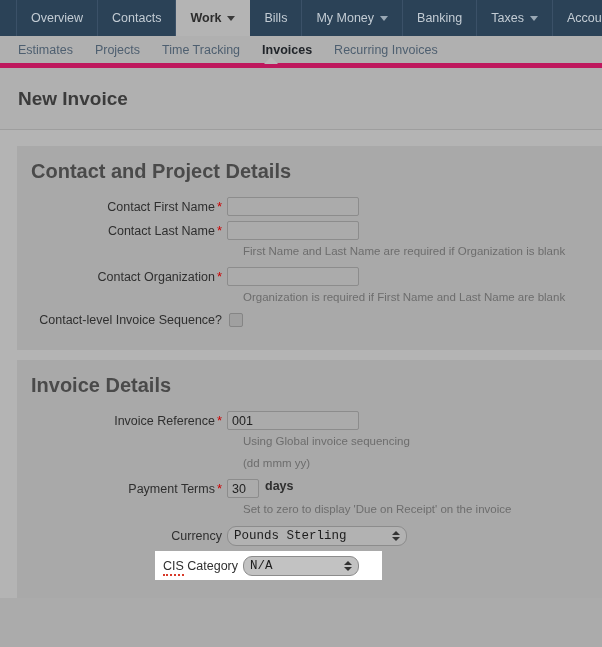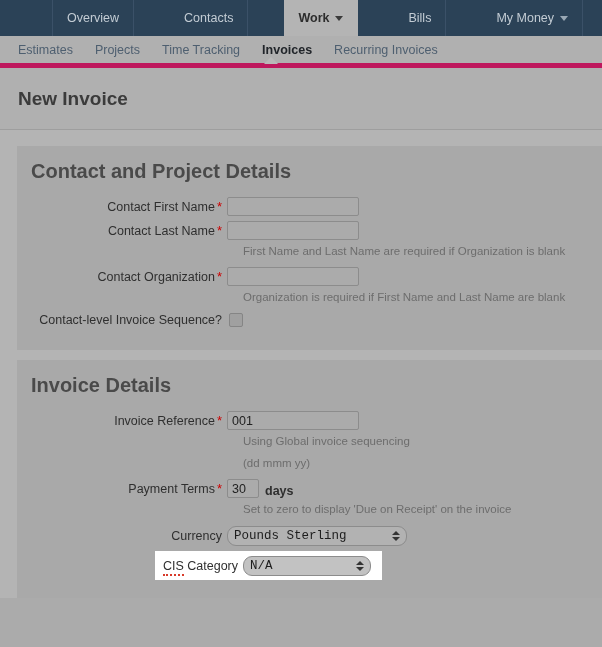--- a/index.html
+++ b/index.html
@@ -30,21 +30,20 @@
     display: flex;
     align-items: center;
     gap: 6px;
     padding: 0 14px;
     font-size: 12.5px;
     color: #c3ccd4;
     border-right: 1px solid #3b5168;
     cursor: pointer;
     white-space: nowrap;
     user-select: none;
-    margin-left: 36px;
   }
   .topnav-tab:first-child {
     border-left: 1px solid #3b5168;
   }
   .topnav-tab.active {
     background: #b4b4b4;
     color: #2d2d2d;
     font-weight: bold;
     border-right-color: #b4b4b4;
   }
@@ -147,21 +146,21 @@
     box-sizing: border-box;
     white-space: nowrap;
   }
   .req {
     color: #cc0000;
     font-size: 13px;
     margin-left: 2px;
   }
   .field-area {
     display: flex;
-    align-items: flex-end;
+    align-items: flex-start;
     gap: 6px;
   }
   .text-input {
     width: 132px;
     height: 19px;
     background: #ababab;
     border: 1px solid #8c8c8c;
     border-radius: 2px;
     font-size: 12.5px;
     font-family: "Liberation Sans", sans-serif;
@@ -237,21 +236,21 @@
     font-size: 12.5px;
     font-family: Liberation Mono, monospace;
     color: #1d1d1d;
     height: 20px;
     padding: 0 22px 0 6px;
     box-sizing: border-box;
     outline: none;
     cursor: pointer;
   }
   select.styled.currency { width: 180px; }
-  select.styled.cis { width: 128px; background: #c2c2c2; }
+  select.styled.cis { width: 116px; background: #c2c2c2; }
   .spinner-arrows {
     position: absolute;
     right: 7px;
     top: 50%;
     transform: translateY(-50%);
     pointer-events: none;
     display: flex;
     flex-direction: column;
     gap: 2px;
   }

